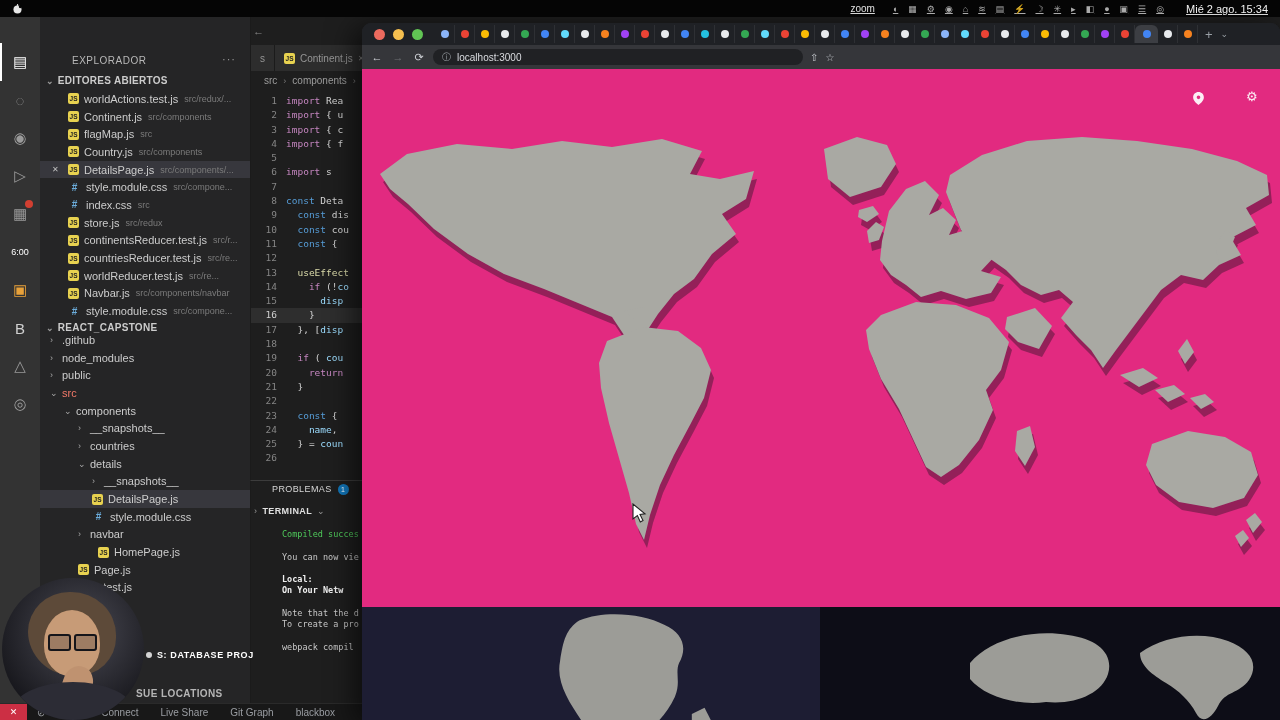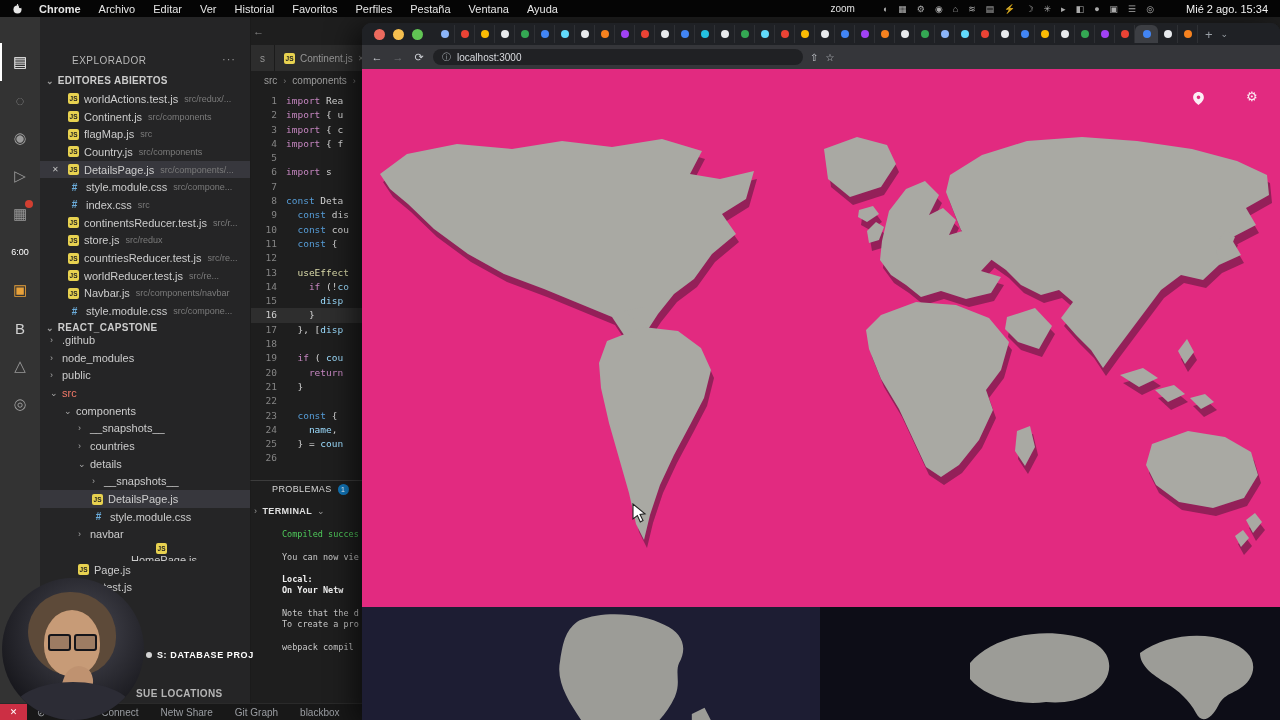--- a/index.html
+++ b/index.html
@@ -5,21 +5,21 @@
   html,body{margin:0;padding:0;background:#000;}
   .screen{position:relative;width:1280px;height:720px;overflow:hidden;background:#161616;
           font-family:"Liberation Sans",sans-serif;-webkit-font-smoothing:antialiased;}
 
   
   .menubar{position:absolute;left:0;top:0;width:1280px;height:17px;background:#050505;
            display:flex;align-items:center;padding:0 12px;box-sizing:border-box;color:#e6e6e6;font-size:11px;z-index:40;}
   .apple{width:11px;height:11px;margin-right:16px;flex:none;}
   .menu-item{margin-right:18px;white-space:nowrap;}
   .menu-item.first{font-weight:bold;}
-  .menubar-right{margin-left:auto;display:flex;align-items:center;gap:28px;color:#d5d5d5;}
+  .menubar-right{margin-left:auto;display:flex;align-items:center;gap:18px;color:#d5d5d5;text-decoration:underline;}
   .zoom-label{font-size:10px;color:#e0e0e0;}
   .mb-icon{font-size:9px;opacity:.8;}
   .mb-clock{font-size:11px;color:#f2f2f2;margin-left:4px;white-space:nowrap;}
 
   
   .vscode{position:absolute;left:0;top:17px;width:1280px;height:703px;background:#1e1e1e;z-index:1;}
   .activitybar{position:absolute;left:0;top:0;width:40px;height:686px;background:#333333;
                display:flex;flex-direction:column;align-items:center;padding-top:26px;box-sizing:border-box;}
   .act-icon{width:40px;height:38px;display:flex;align-items:center;justify-content:center;
             color:#9a9a9a;font-size:15px;position:relative;}
@@ -147,32 +147,20 @@
 <body>
 
 <div class="screen">
 
   <div class="menubar">
     <svg class="apple" viewBox="0 0 12 12">
       <circle cx="6" cy="7" r="4.4" fill="#e6e6e6"></circle>
         <circle cx="9" cy="4.2" r="1.6" fill="#050505"></circle>
       <rect x="5.4" y="1" width="1.2" height="2.4" rx="0.6" fill="#e6e6e6" transform="rotate(18 6 2)"></rect>
     </svg>
-    <span style="display:flex;">
-        <span class="menu-item first">Chrome</span>
-        <span class="menu-item">Archivo</span>
-        <span class="menu-item">Editar</span>
-        <span class="menu-item">Ver</span>
-        <span class="menu-item">Historial</span>
-        <span class="menu-item">Favoritos</span>
-        <span class="menu-item">Perfiles</span>
-        <span class="menu-item">Pestaña</span>
-        <span class="menu-item">Ventana</span>
-        <span class="menu-item">Ayuda</span>
-      </span>
     <span class="menubar-right">
       <span class="zoom-label">zoom</span>
       <span style="display:flex;gap:10px;align-items:center;">
           <span class="mb-icon">◐</span>
           <span class="mb-icon">▦</span>
           <span class="mb-icon">⚙</span>
           <span class="mb-icon">◉</span>
           <span class="mb-icon">⌂</span>
           <span class="mb-icon">≋</span>
           <span class="mb-icon">▤</span>
@@ -253,28 +241,28 @@
           </div>
           <div class="sb-row">
             <span class="oe-close"></span>
             <span class="fic ic-css">#</span>
             <span class="fname">index.css</span>
             <span class="fpath">src</span>
           </div>
           <div class="sb-row">
             <span class="oe-close"></span>
             <span class="fic ic-js">JS</span>
+            <span class="fname">store.js</span>
+            <span class="fpath">src/redux</span>
+          </div>
+          <div class="sb-row">
+            <span class="oe-close"></span>
+            <span class="fic ic-js">JS</span>
             <span class="fname">continentsReducer.test.js</span>
             <span class="fpath">src/r...</span>
-          </div>
-          <div class="sb-row">
-            <span class="oe-close"></span>
-            <span class="fic ic-js">JS</span>
-            <span class="fname">store.js</span>
-            <span class="fpath">src/redux</span>
           </div>
           <div class="sb-row">
             <span class="oe-close"></span>
             <span class="fic ic-js">JS</span>
             <span class="fname">countriesReducer.test.js</span>
             <span class="fpath">src/re...</span>
           </div>
           <div class="sb-row">
             <span class="oe-close"></span>
             <span class="fic ic-js">JS</span>
@@ -340,21 +328,21 @@
             <span class="fname">DetailsPage.js</span>
           </div>
           <div class="sb-row tree-row" style="padding-left: 52px;">
             <span class="fic ic-css">#</span>
             <span class="fname">style.module.css</span>
           </div>
           <div class="sb-row tree-row" style="padding-left: 38px;">
             <span class="tchev">›</span>
             <span class="fname">navbar</span>
           </div>
-          <div class="sb-row tree-row" style="padding-left: 38px; flex-direction: column;">
+          <div class="sb-row tree-row" style="padding-left: 58px;">
             <span class="fic ic-js">JS</span>
             <span class="fname">HomePage.js</span>
           </div>
           <div class="sb-row tree-row" style="padding-left: 38px;">
             <span class="fic ic-js">JS</span>
             <span class="fname">Page.js</span>
           </div>
           <div class="sb-row tree-row" style="padding-left: 38px;">
             <span class="fic ic-js">JS</span>
             <span class="fname">e.test.js</span>
@@ -524,21 +512,21 @@
   <div class="statusbar">
     <span class="remote">✕</span>
     <span class="sb-stat">
       <span>⊘</span>
       <span>0</span>
       <span style="margin-left:6px;">△</span>
       <span>1</span>
     </span>
     <span style="display:flex;">
         <span class="sb-item">Connect</span>
-        <span class="sb-item">Netw Share</span>
+        <span class="sb-item">Live Share</span>
         <span class="sb-item">Git Graph</span>
         <span class="sb-item">blackbox</span>
       </span>
   </div>
 
   <div class="chrome">
     <div class="c-tabstrip">
       <span class="tl tl-red"></span>
       <span class="tl tl-yellow"></span>
       <span class="tl tl-green"></span>

